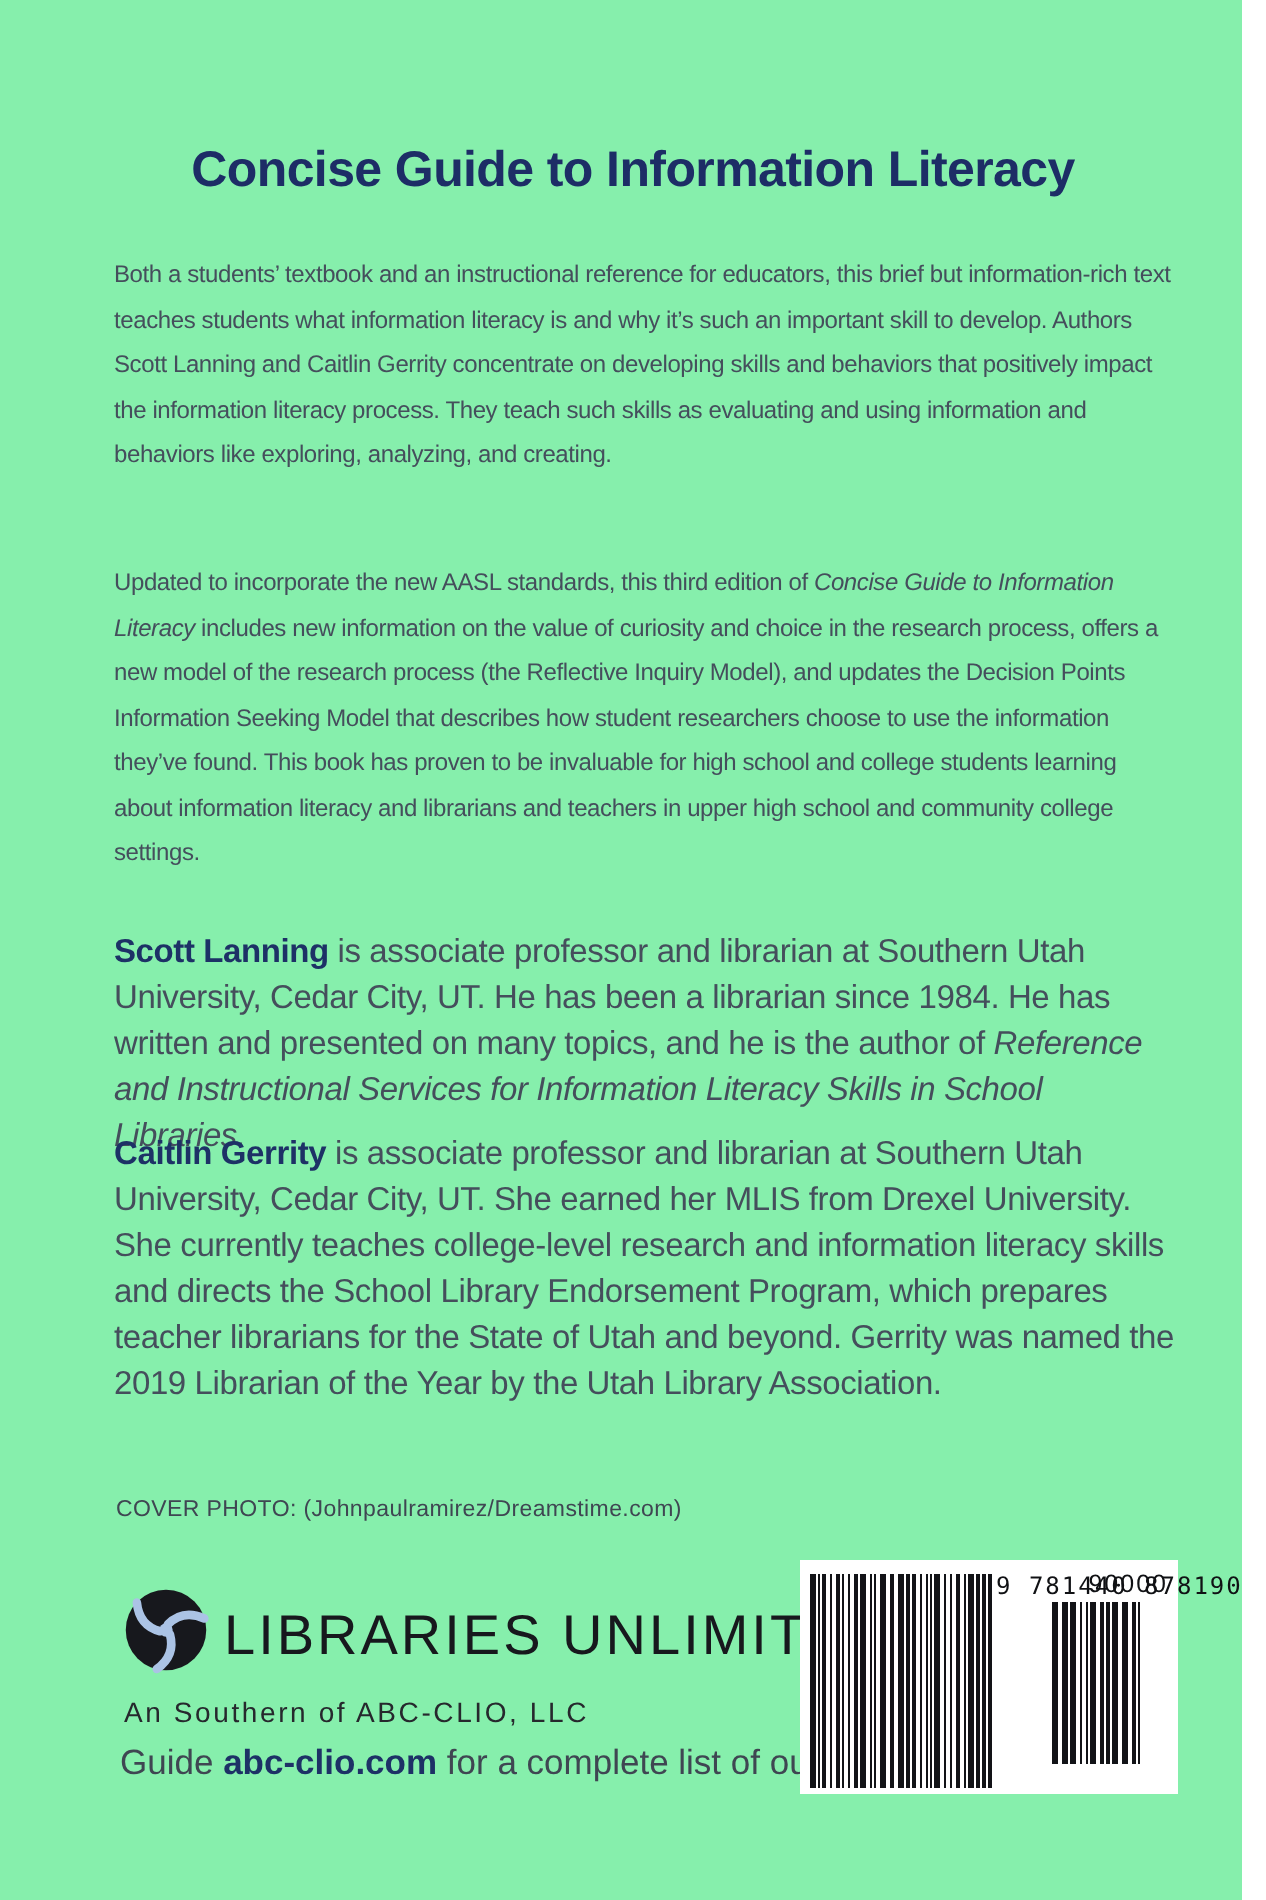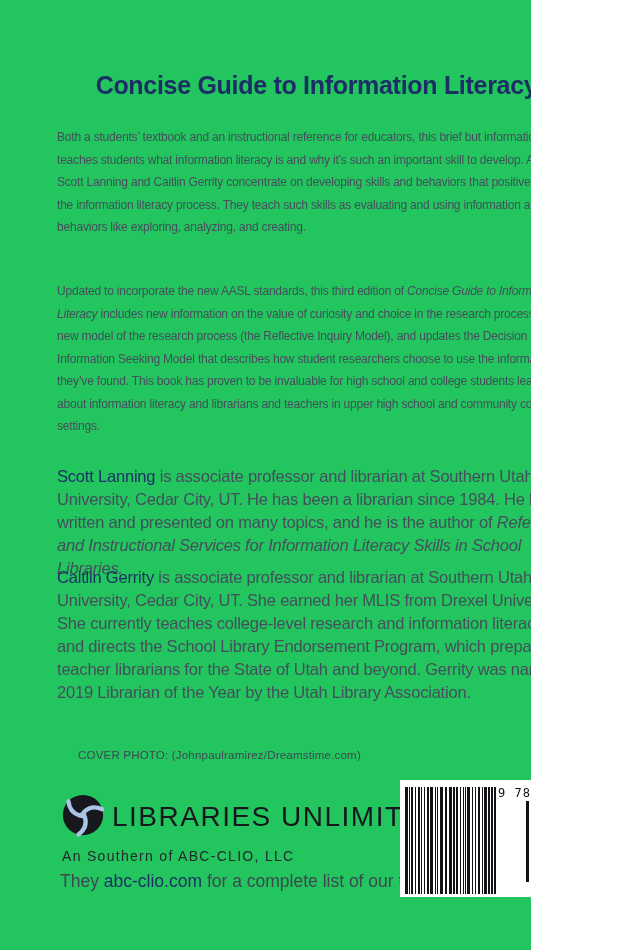--- a/index.html
+++ b/index.html
@@ -1,42 +1,42 @@
 <!DOCTYPE html>
 <html><head>
 <meta charset="utf-8">
 <style>
   * { margin:0; padding:0; box-sizing:border-box; }
   html,body { width:633px; }
   body { font-family:"Liberation Sans", sans-serif; }
   .page {
-    position:relative; width:531px; height:950px;
-    background:#22c55e; overflow:hidden;
+    position:relative; width:621px; height:950px;
+    background:#86efac; overflow:hidden;
   }
   .title {
     position:absolute; top:71px; left:0; width:633px;
     text-align:center; font-size:25px; font-weight:bold;
     letter-spacing:-0.3px; color:#1d2d66;
   }
   .copy {
     position:absolute; left:57px; width:531px;
     font-size:12px; line-height:22.5px; color:#454e5c;
     letter-spacing:-0.2px;
   }
   .para1 { top:126px; }
   .para2 { top:280px; }
   .bio { font-size:16.5px; line-height:23px; }
   .bio1 { top:465px; }
   .bio2 { top:566px; }
-  .b { font-weight:normal; }
+  .b { font-weight:bold; }
   .i { font-style:italic; }
   .navy { color:#1d3166; }
   .credit {
     position:absolute; left:58px; top:749px;
-    font-size:11.5px; color:#3f4652; letter-spacing:0.2px;margin-left:20px;
+    font-size:11.5px; color:#3f4652; letter-spacing:0.2px;
   }
   .logo-row {
     position:absolute; left:60px; top:792px;
     display:flex; align-items:center; gap:6px;
   }
   .logo-text {
     font-size:28px; color:#17181d; letter-spacing:1.5px;
     font-weight:normal;
   }
   .reg { font-size:11px; vertical-align:super; color:#17181d; }
@@ -105,21 +105,21 @@
             </g>
         </g>
         <circle cx="24" cy="24" r="3.5" fill="#abc3e5"></circle>
       </svg>
     </span>
     <span class="logo-text"><span>LIBRARIES UNLIMITED</span><span class="reg">®</span></span>
   </div>
 
   <div class="imprint">An Southern of ABC-CLIO, LLC</div>
 
-  <div class="visit"><span>They </span><span class="b navy">abc-clio.com</span><span> for a complete list of our titles.</span></div>
+  <div class="visit"><span>Guide </span><span class="b navy">abc-clio.com</span><span> for a complete list of our titles.</span></div>
 
   <div class="barcode-box">
     <div class="code-row">
       <div class="main-code">
         <div class="bars" id="main-bars">
             <div class="bar" style="width: 3px; margin-right: 1px;"></div>
             <div class="bar" style="width: 1px; margin-right: 1px;"></div>
             <div class="bar" style="width: 2px; margin-right: 2px;"></div>
             <div class="bar" style="width: 1px; margin-right: 2px;"></div>
             <div class="bar" style="width: 2px; margin-right: 1px;"></div>

